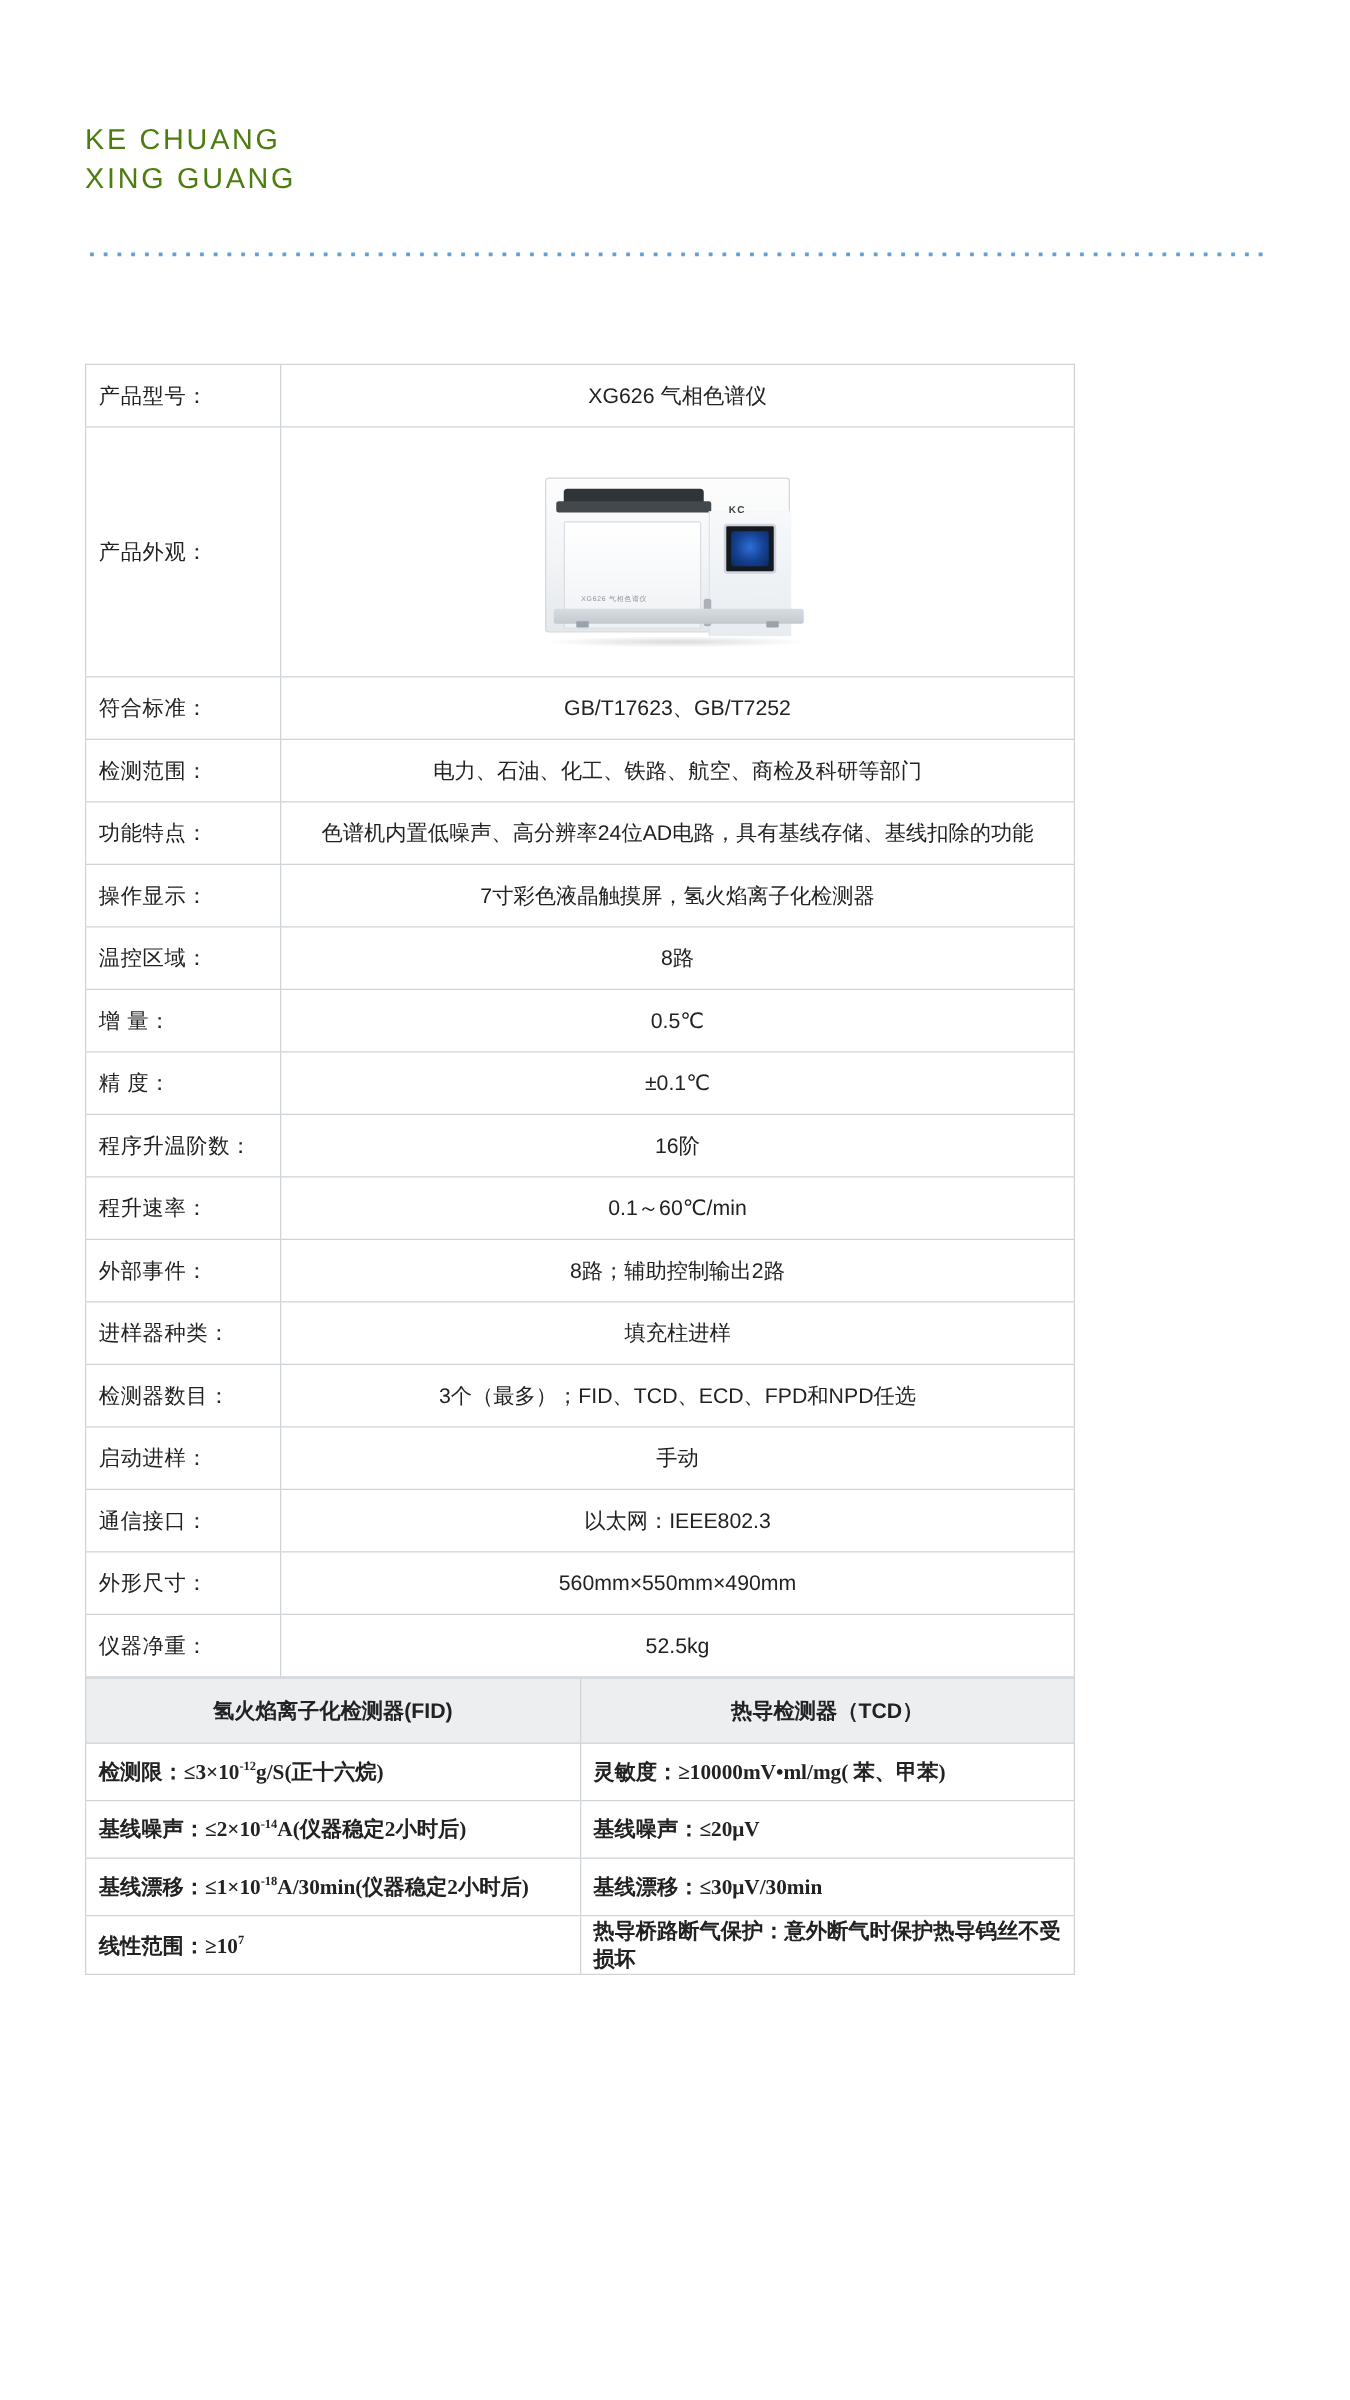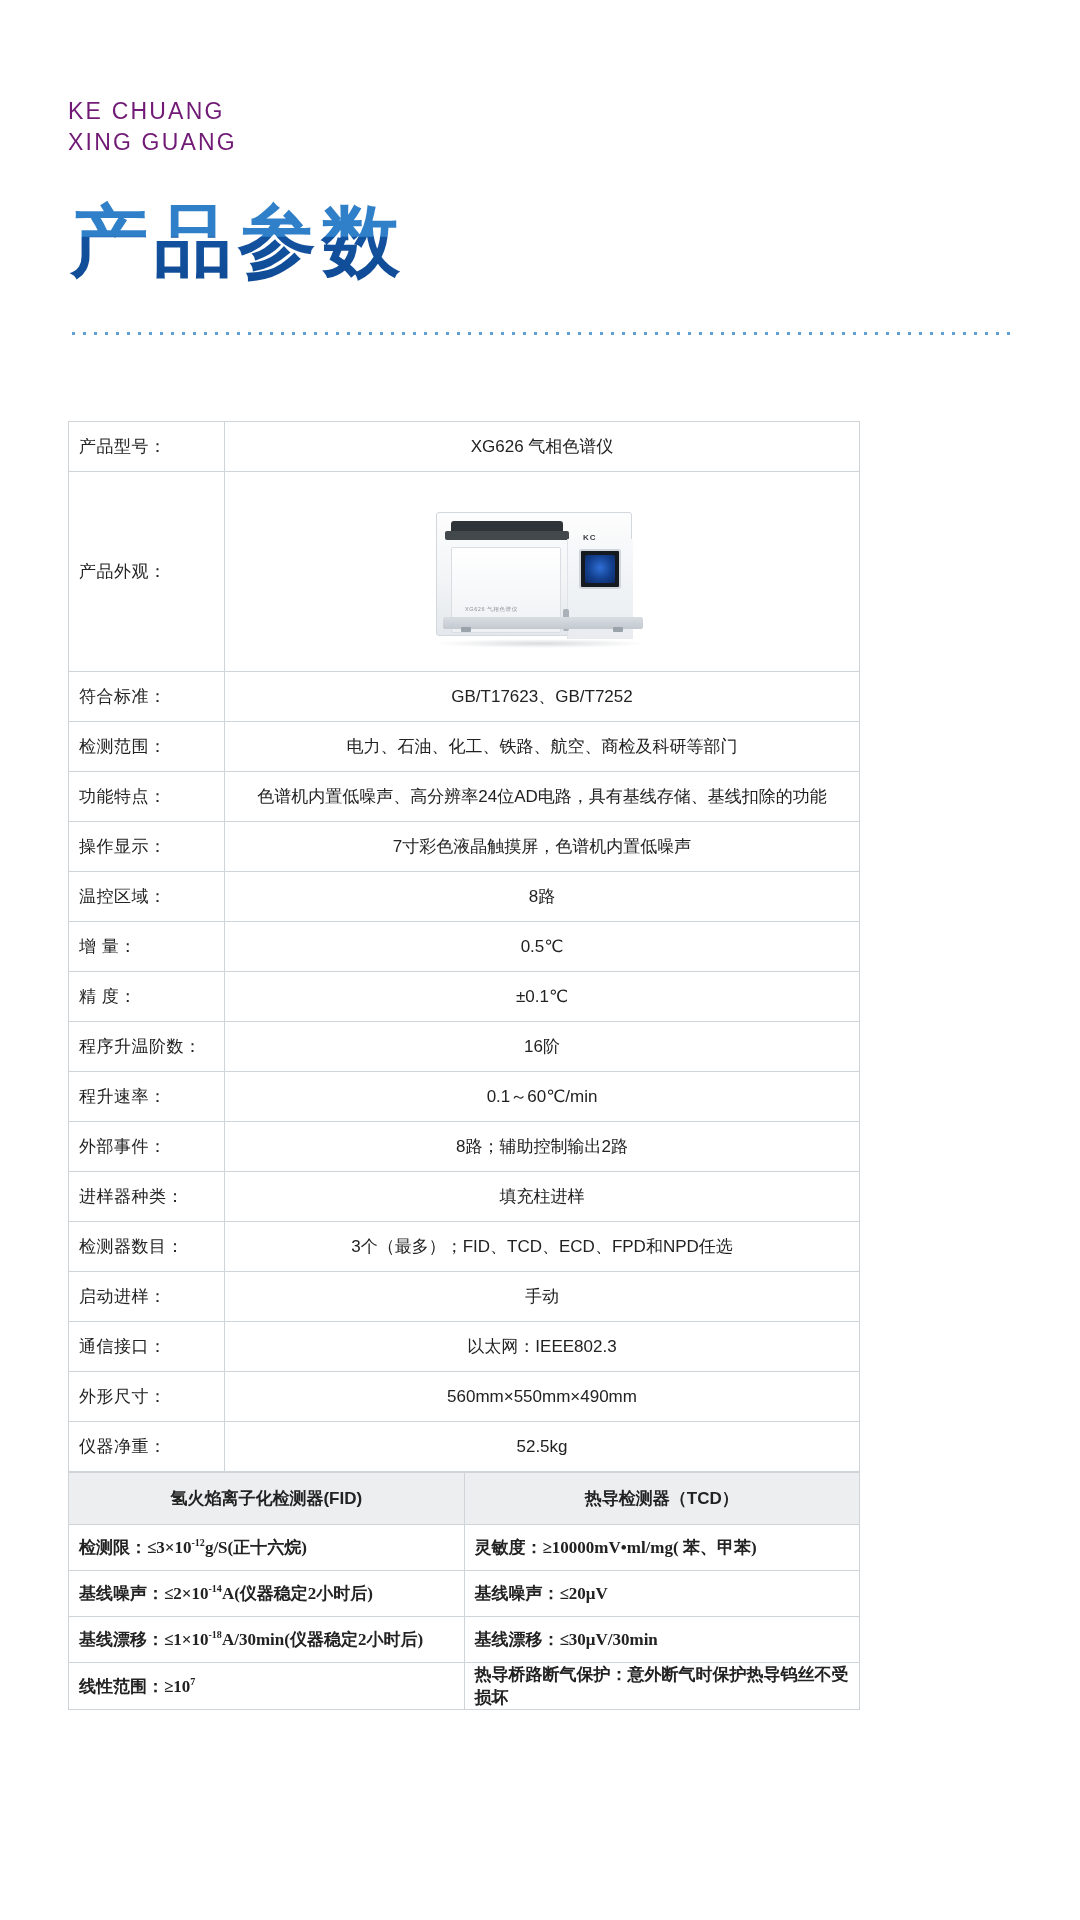--- a/index.html
+++ b/index.html
@@ -16,21 +16,21 @@
     min-height: 1920px;
     background: #ffffff;
     padding: 0;
   }
 
   
   .header {
     padding: 96px 0 0 68px;
   }
   .brand-line {
-    color: #701a75;
+    color: #4d7c0f;
     font-size: 23px;
     letter-spacing: 2.2px;
     line-height: 31px;
     font-weight: 400;
   }
   .title-wrap {
     margin-top: 36px;
     padding-left: 2px;
   }
   .big-title {
@@ -250,23 +250,20 @@
   .bottom-space { height: 150px; }
 </style>
 </head>
 <body>
 
 <div class="page">
 
   <div class="header">
     <div class="brand-line">KE CHUANG</div>
     <div class="brand-line">XING GUANG</div>
-    <div class="title-wrap">
-      <span class="big-title">产品参数</span>
-    </div>
   </div>
   <div class="dotted-rule"></div>
 
   <div class="table-wrap">
     <table class="spec">
       <tbody>
 
         <tr>
           <td class="label">产品型号：</td>
           <td class="value">XG626 气相色谱仪</td>
@@ -303,21 +300,21 @@
         <tr>
           <td class="label">检测范围：</td>
           <td class="value">电力、石油、化工、铁路、航空、商检及科研等部门</td>
         </tr>
         <tr>
           <td class="label">功能特点：</td>
           <td class="value">色谱机内置低噪声、高分辨率24位AD电路，具有基线存储、基线扣除的功能</td>
         </tr>
         <tr>
           <td class="label">操作显示：</td>
-          <td class="value">7寸彩色液晶触摸屏，色谱机内置低噪声</td>
+          <td class="value">7寸彩色液晶触摸屏，氢火焰离子化检测器</td>
         </tr>
         <tr>
           <td class="label">温控区域：</td>
           <td class="value">8路</td>
         </tr>
         <tr>
           <td class="label">增    量：</td>
           <td class="value">0.5℃</td>
         </tr>
         <tr>

